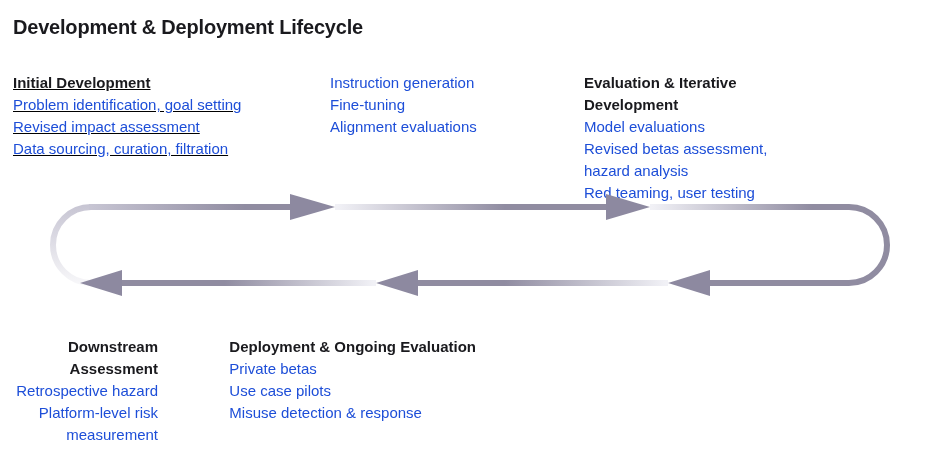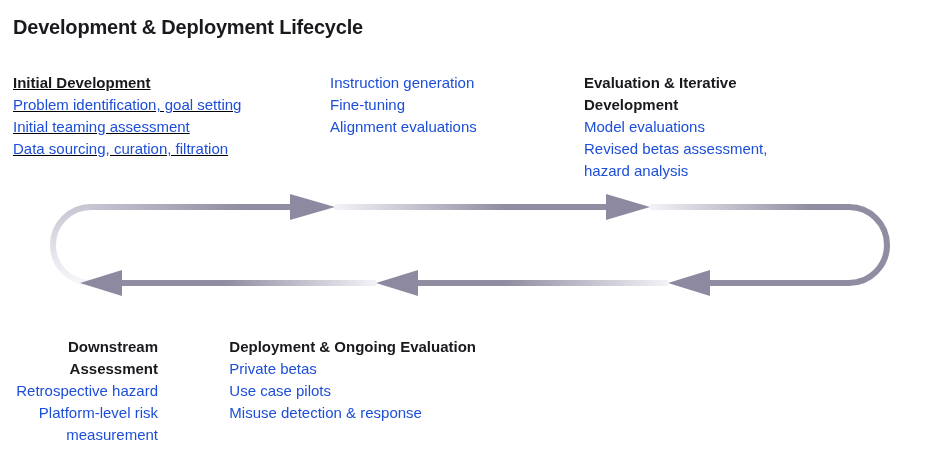--- a/index.html
+++ b/index.html
@@ -28,34 +28,35 @@
 </head>
 <body>
 
 <div class="canvas">
 
   <div class="page-title">Development &amp; Deployment Lifecycle</div>
 
   <div class="stage top-1">
     <div class="heading">Initial Development</div>
     <div class="item">Problem identification, goal setting</div>
-    <div class="item">Initial teaming assessment</div>
+    <div class="item">Revised impact assessment</div>
     <div class="item">Data sourcing, curation, filtration</div>
   </div>
 
   <div class="stage top-2">
     <div class="item">Instruction generation</div>
     <div class="item">Fine-tuning</div>
     <div class="item">Alignment evaluations</div>
   </div>
 
   <div class="stage top-3">
     <div class="heading">Evaluation &amp; Iterative Development</div>
     <div class="item">Model evaluations</div>
     <div class="item">Revised betas assessment, hazard analysis</div>
+    <div class="item">Red teaming, user testing</div>
   </div>
 
   <svg class="loop" width="944" height="449" viewBox="0 0 944 449">
     <defs>
       <linearGradient id="gA1" gradientUnits="userSpaceOnUse" x1="0" y1="292" x2="0" y2="205">
         <stop offset="0" stop-color="#fcfcfd"></stop>
         <stop offset="1" stop-color="#c7c5d3"></stop>
       </linearGradient>
       <linearGradient id="gA2" gradientUnits="userSpaceOnUse" x1="91" y1="0" x2="245" y2="0">
         <stop offset="0" stop-color="#c7c5d3"></stop>

